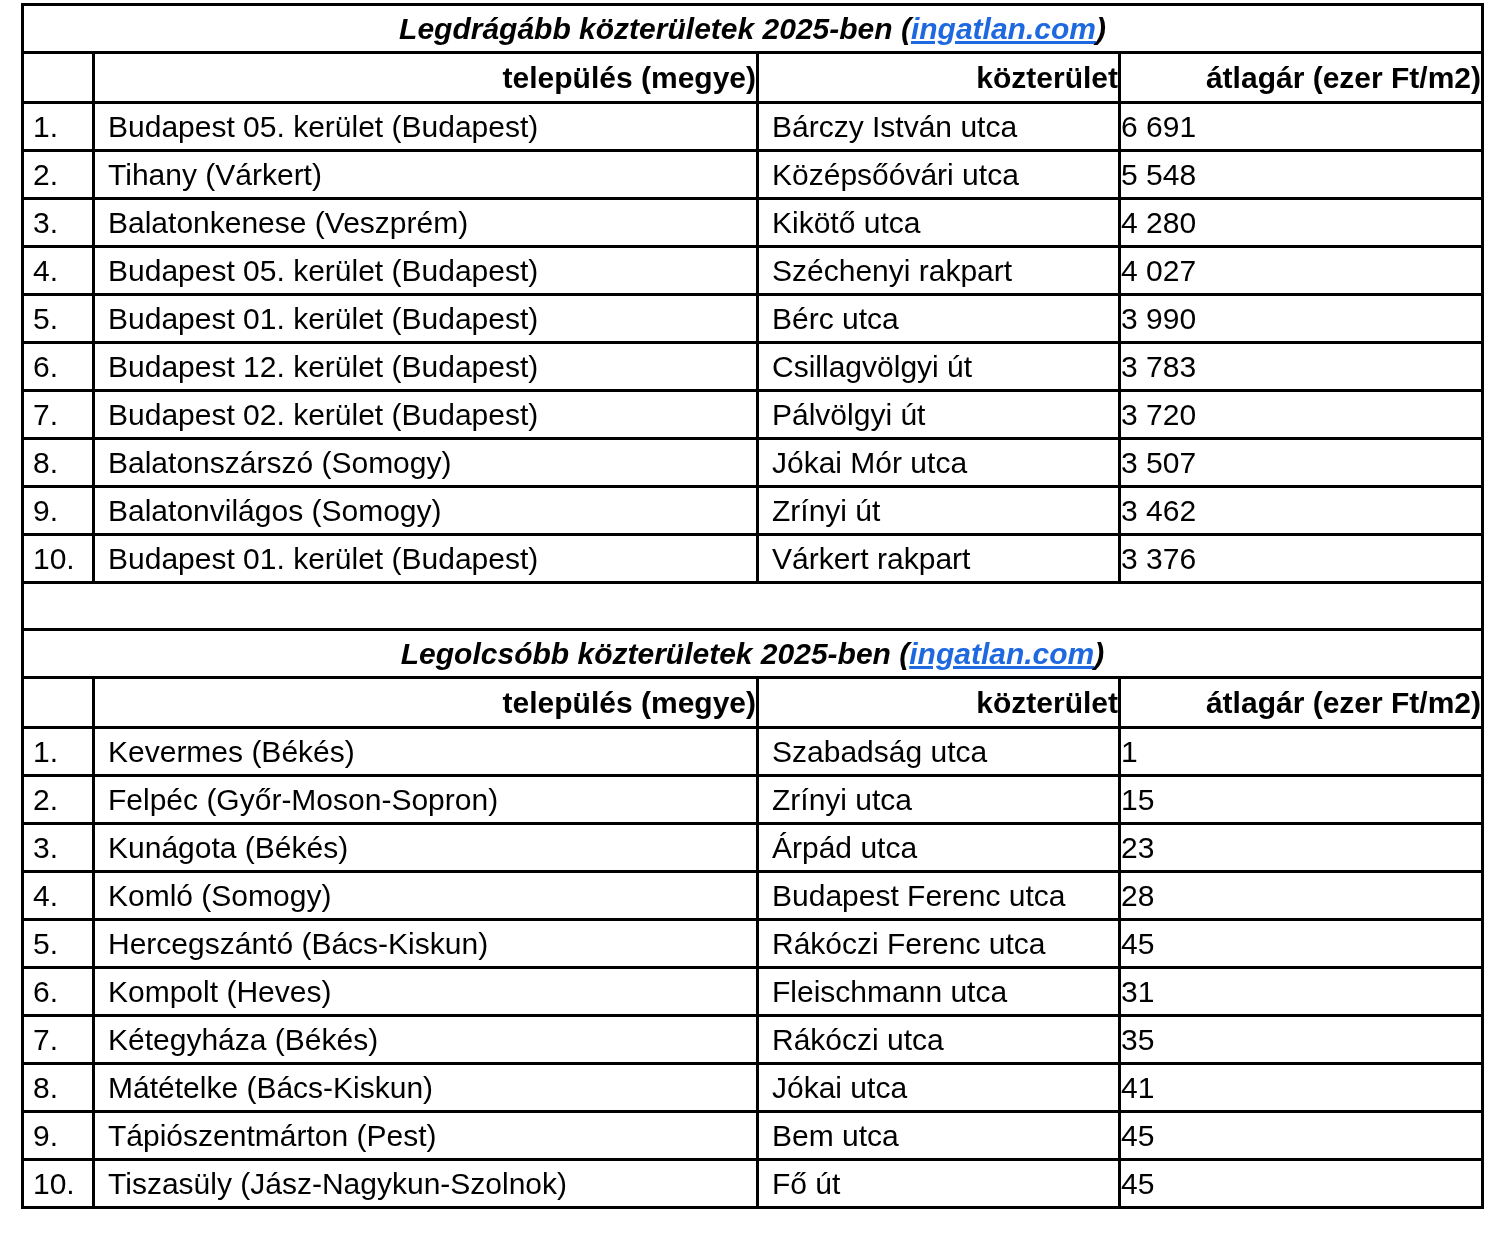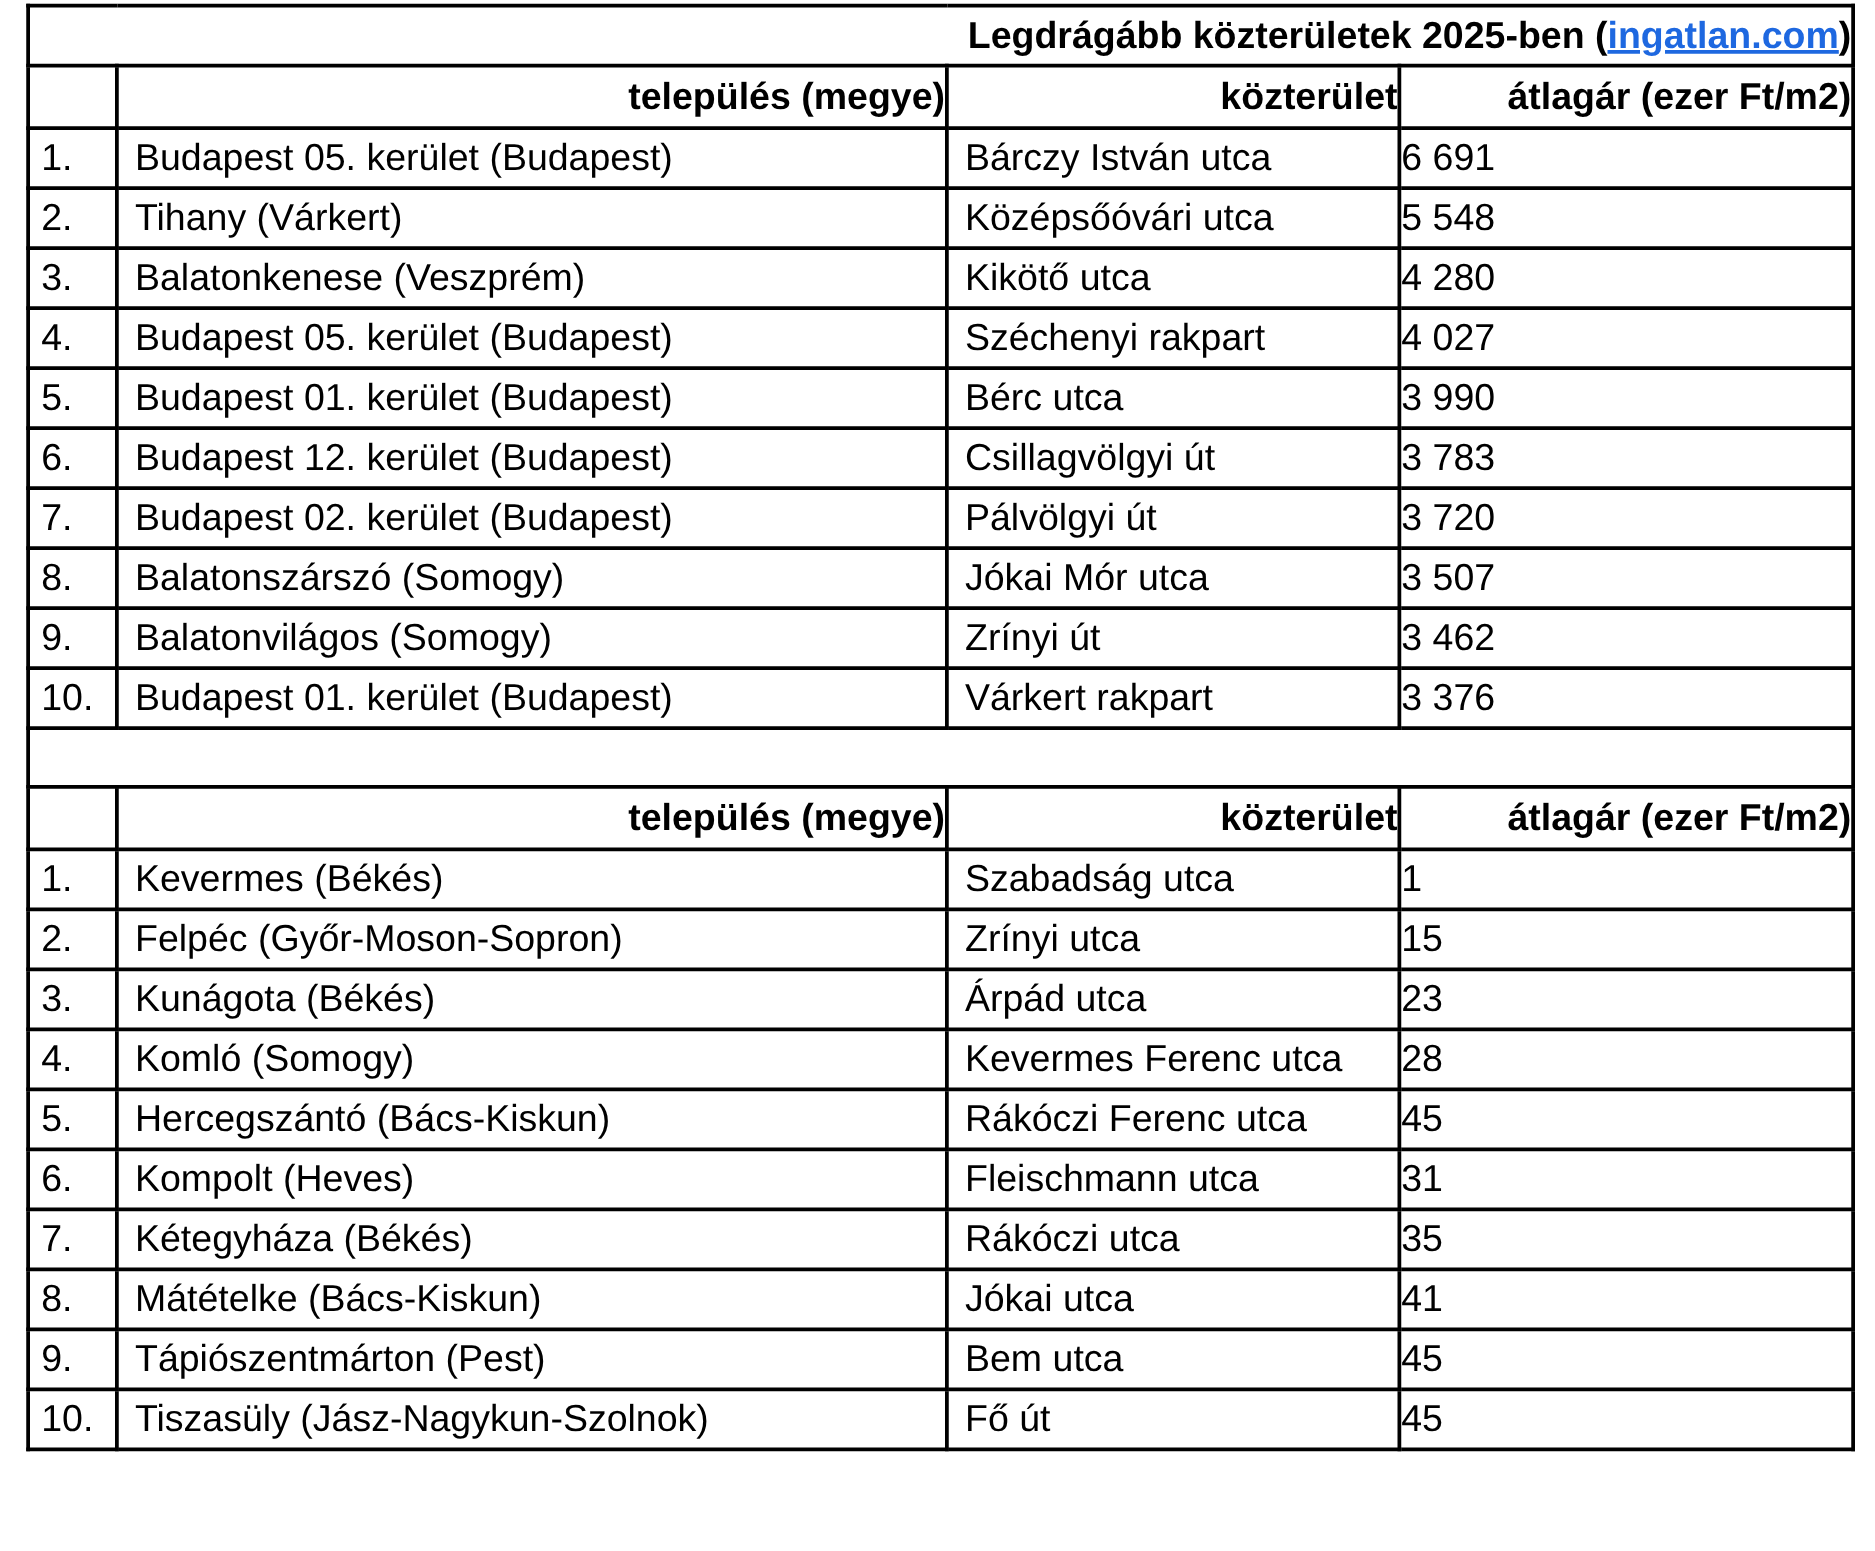--- a/index.html
+++ b/index.html
@@ -23,21 +23,22 @@
     font-size: 30px;
     line-height: 1.1;
     color: #000000;
     vertical-align: middle;
     white-space: nowrap;
     overflow: hidden;
   }
   td.title-cell {
     height: 48px;
     font-weight: bold;
-    text-align: right;
+    text-align: center;
+    font-style: italic;
   }
   td.header-cell {
     height: 50px;
     font-weight: bold;
     text-align: right;
     padding-left: 13px;
   }
   td.header-rank-cell { padding-left: 9px; }
   tr.data-row { height: 48px; }
   td.rank-cell { padding-left: 9px; }
@@ -138,20 +139,23 @@
     </tbody>
 
   <tbody>
     <tr>
       <td class="spacer-cell" colspan="4"></td>
     </tr>
   </tbody>
 
   <tbody>
     <tr>
+      <td class="title-cell" colspan="4"><span>Legolcsóbb közterületek 2025-ben (</span><a class="doc-link">ingatlan.com</a><span>)</span></td>
+    </tr>
+    <tr>
       <td class="header-cell header-rank-cell"></td>
       <td class="header-cell">település (megye)</td>
       <td class="header-cell">közterület</td>
       <td class="header-cell">átlagár (ezer Ft/m2)</td>
     </tr>
   </tbody>
   <tbody>
       <tr class="data-row">
     <td class="rank-cell">1.</td>
     <td class="settlement-cell">Kevermes (Békés)</td>
@@ -166,21 +170,21 @@
   </tr>
       <tr class="data-row">
     <td class="rank-cell">3.</td>
     <td class="settlement-cell">Kunágota (Békés)</td>
     <td class="street-cell">Árpád utca</td>
     <td class="price-cell">23</td>
   </tr>
       <tr class="data-row">
     <td class="rank-cell">4.</td>
     <td class="settlement-cell">Komló (Somogy)</td>
-    <td class="street-cell">Kevermes Ferenc utca</td>
+    <td class="street-cell">Budapest Ferenc utca</td>
     <td class="price-cell">28</td>
   </tr>
       <tr class="data-row">
     <td class="rank-cell">5.</td>
     <td class="settlement-cell">Hercegszántó (Bács-Kiskun)</td>
     <td class="street-cell">Rákóczi Ferenc utca</td>
     <td class="price-cell">45</td>
   </tr>
       <tr class="data-row">
     <td class="rank-cell">6.</td>

